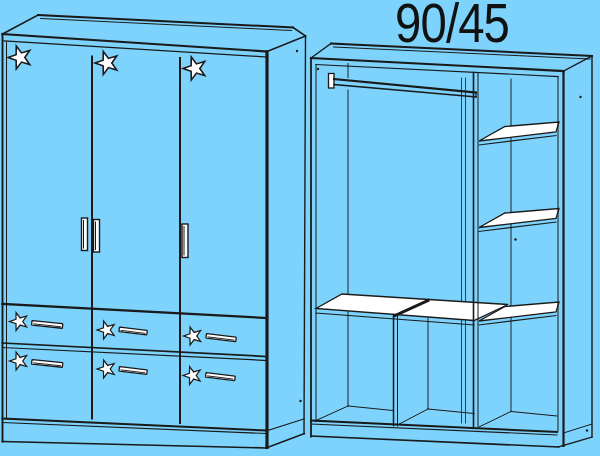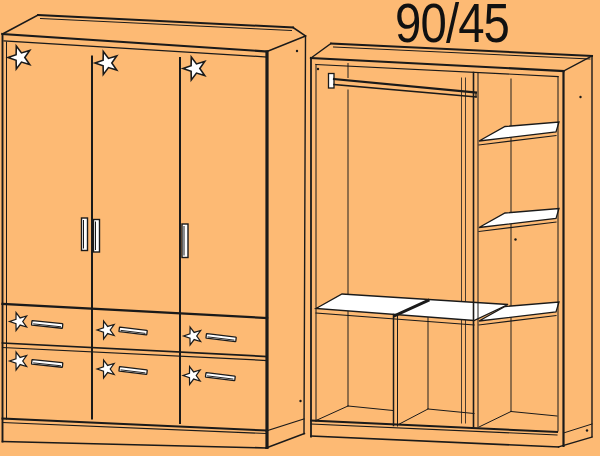--- a/index.html
+++ b/index.html
@@ -1,16 +1,16 @@
 <!DOCTYPE html>
 <html><head>
 <meta charset="utf-8">
 <style>
   html,body{margin:0;padding:0;background:#fff;}
-  .canvas{position:relative;width:600px;height:456px;background:#fdba74;overflow:hidden;
+  .canvas{position:relative;width:600px;height:456px;background:#7dd3fc;overflow:hidden;
           font-family:"Liberation Sans", sans-serif;}
   .canvas svg{position:absolute;left:0;top:0;}
   .dim-label{position:absolute;left:395px;top:-4px;font-size:55px;line-height:1;
              letter-spacing:-1px;color:#111;transform:scaleX(.86);transform-origin:0 0;
              white-space:nowrap;}
   .ln{fill:none;stroke:#1a1a1a;stroke-linecap:square;}
   .fw{fill:#fff;stroke:#1a1a1a;}
 </style>
 </head>
 <body>

